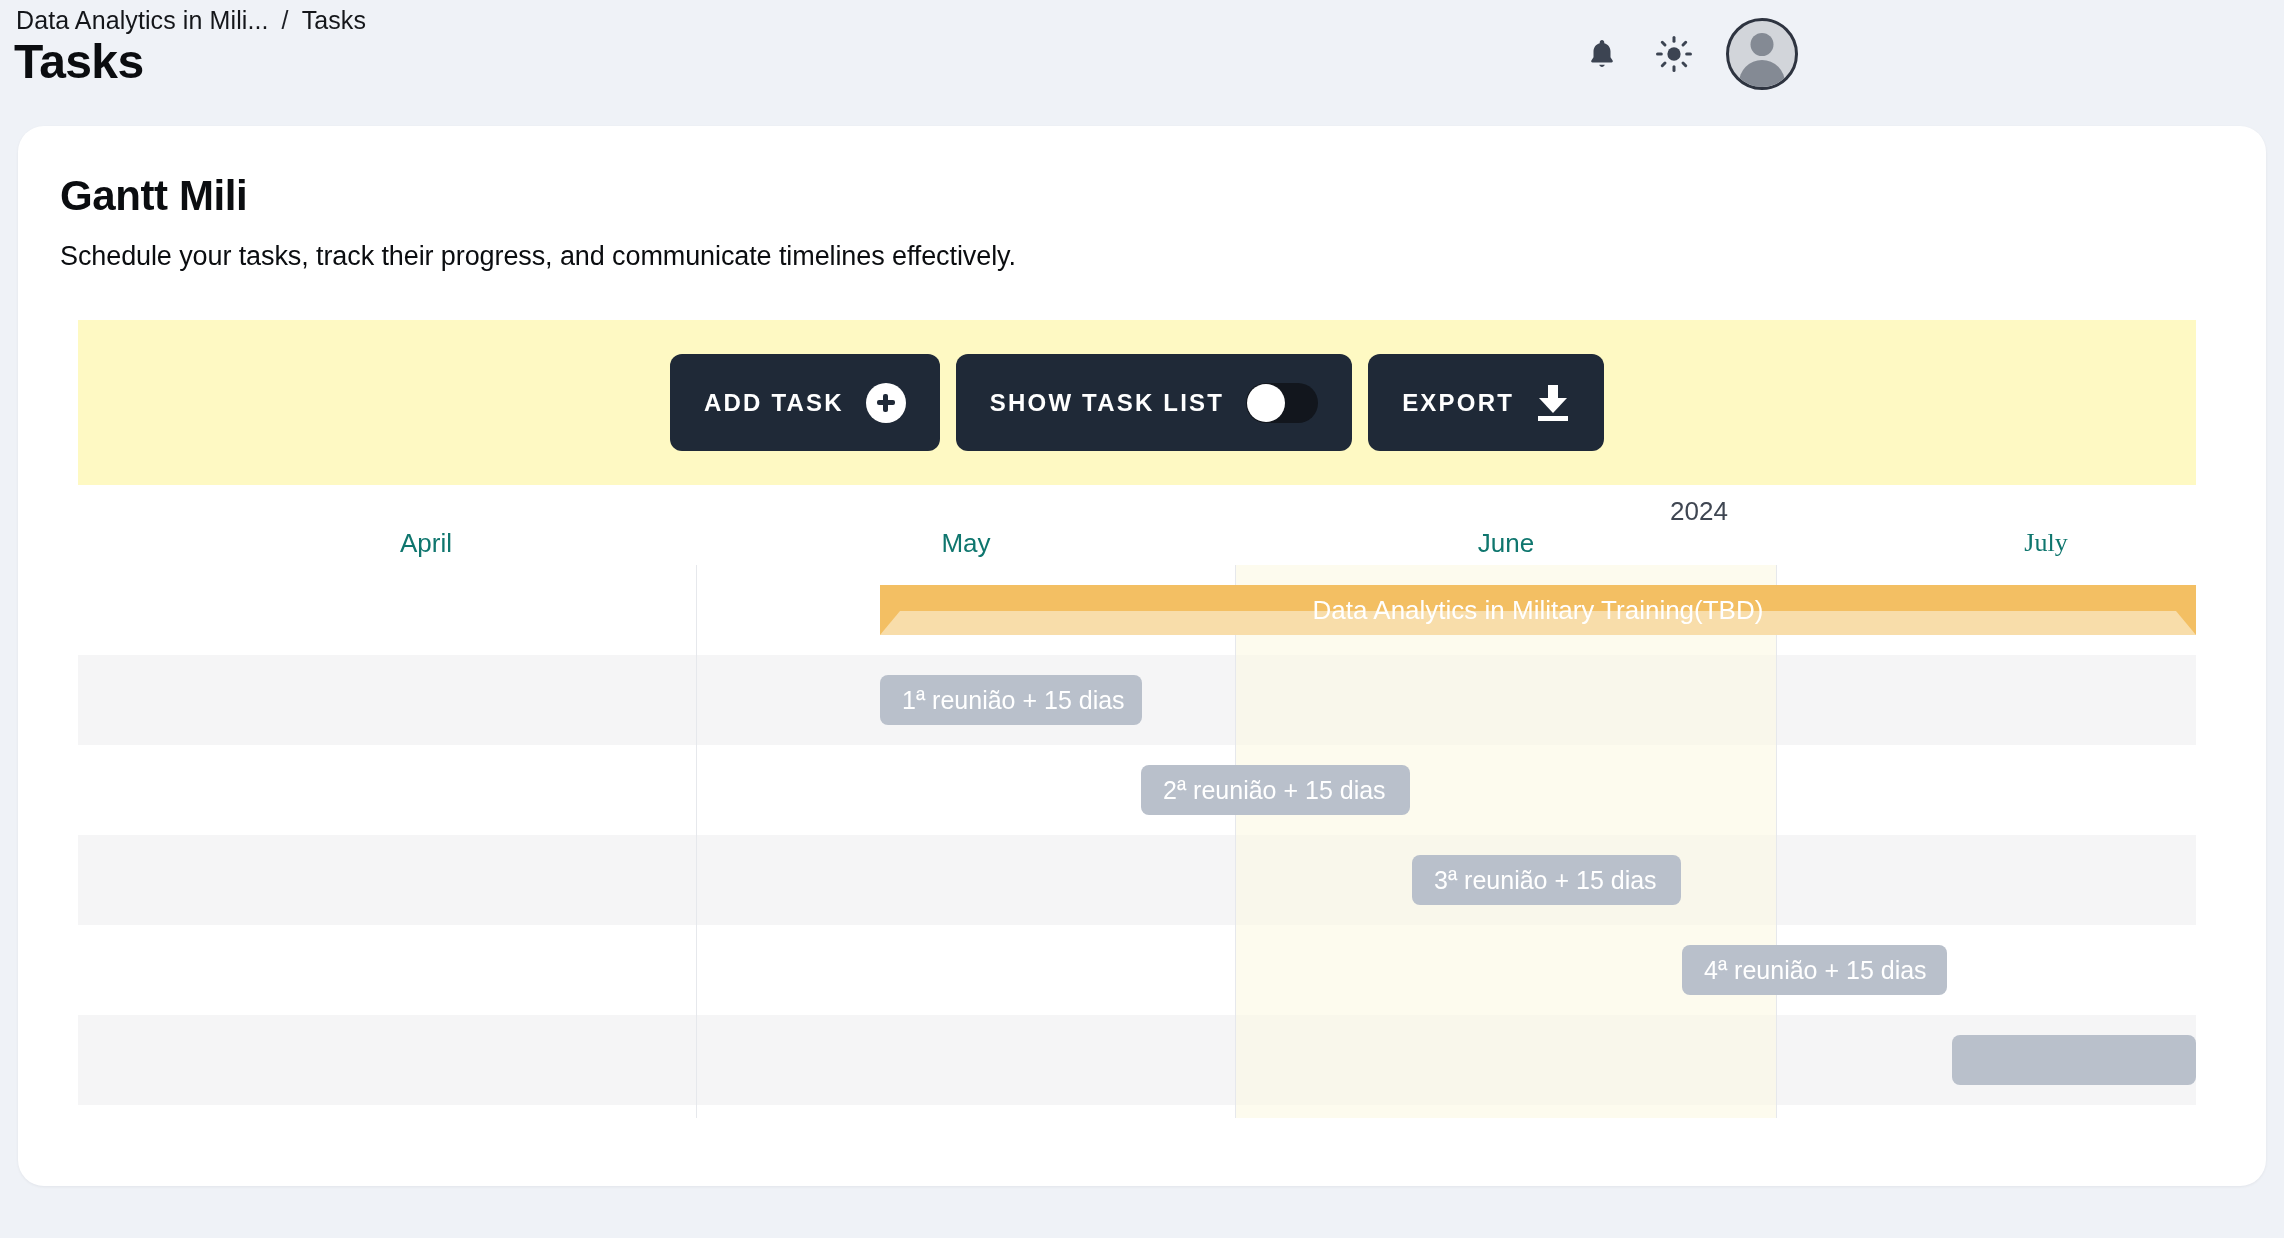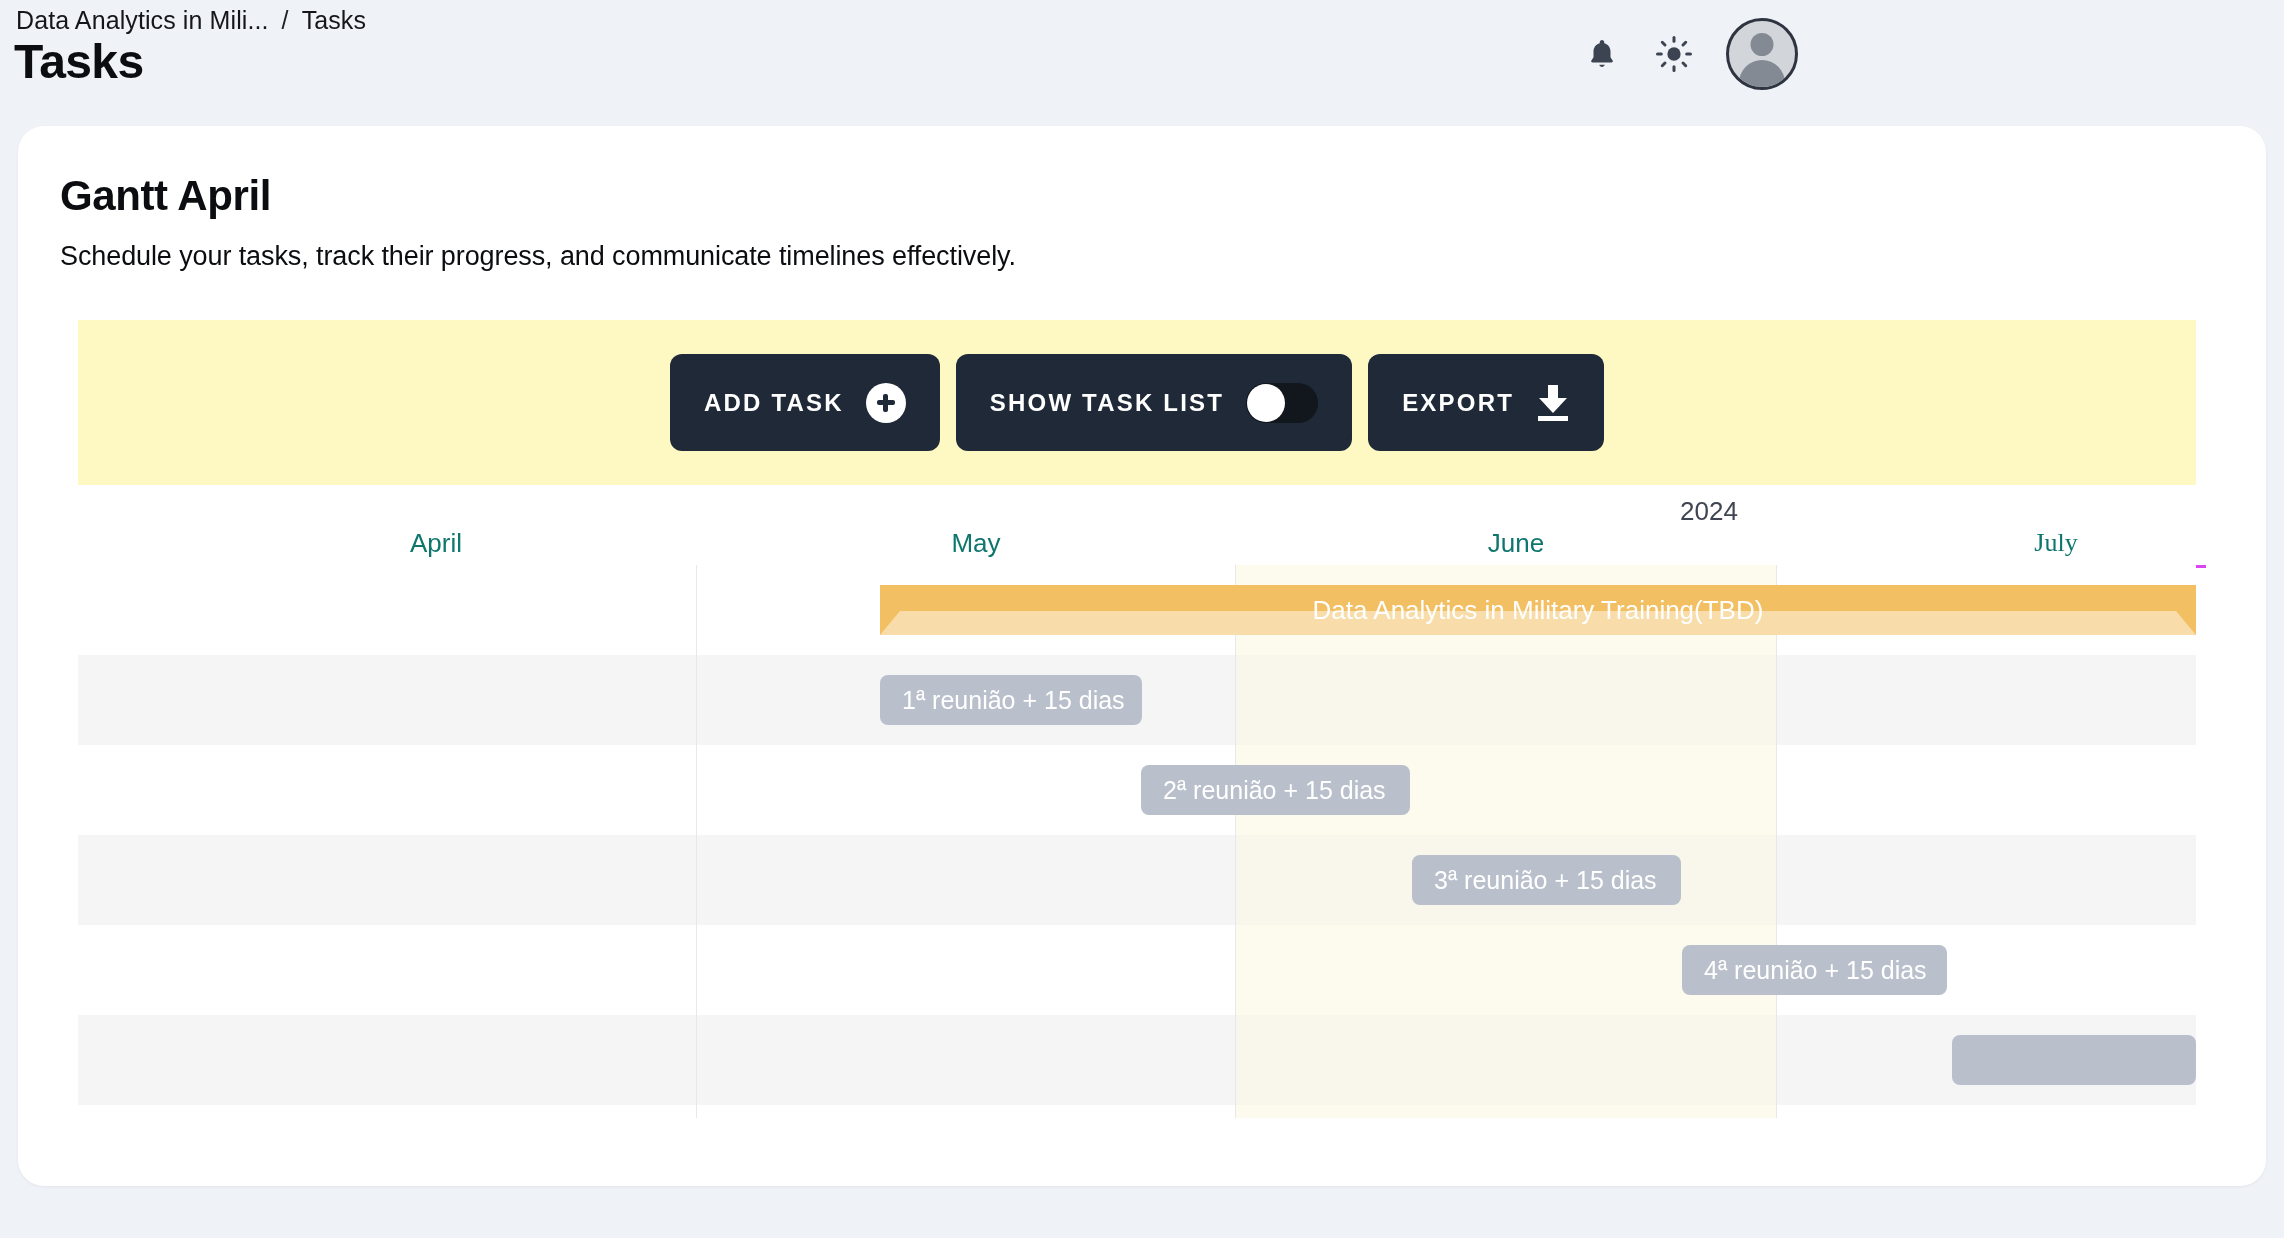--- a/index.html
+++ b/index.html
@@ -191,21 +191,21 @@
 
   
   #gantt {
     position: absolute;
     left: 78px; top: 485px;
     width: 2118px;
     height: 633px;
   }
   #gantt-header {
     position: absolute;
-    left: 10px; top: 0;
+    left: 0; top: 0;
     width: 2118px;
     height: 80px;
     background: #ffffff;
     border-bottom: 3px solid #d946ef;
   }
   #year-label {
     position: absolute;
     left: 1592px; top: 11px;
     font-size: 26px;
     color: #3f4652;
@@ -336,21 +336,21 @@
     </div>
     <div id="avatar">
       <span class="head"></span>
       <span class="body"></span>
     </div>
   </div>
 </div>
 
 <div id="card"></div>
 
-<div id="card-title">Gantt April</div>
+<div id="card-title">Gantt Mili</div>
 <div id="card-subtitle">Schedule your tasks, track their progress, and communicate timelines effectively.</div>
 
 <div id="toolbar">
 
   <div class="tbtn">
     <span>ADD TASK</span>
     <span class="plus-circle"></span>
   </div>
 
 

